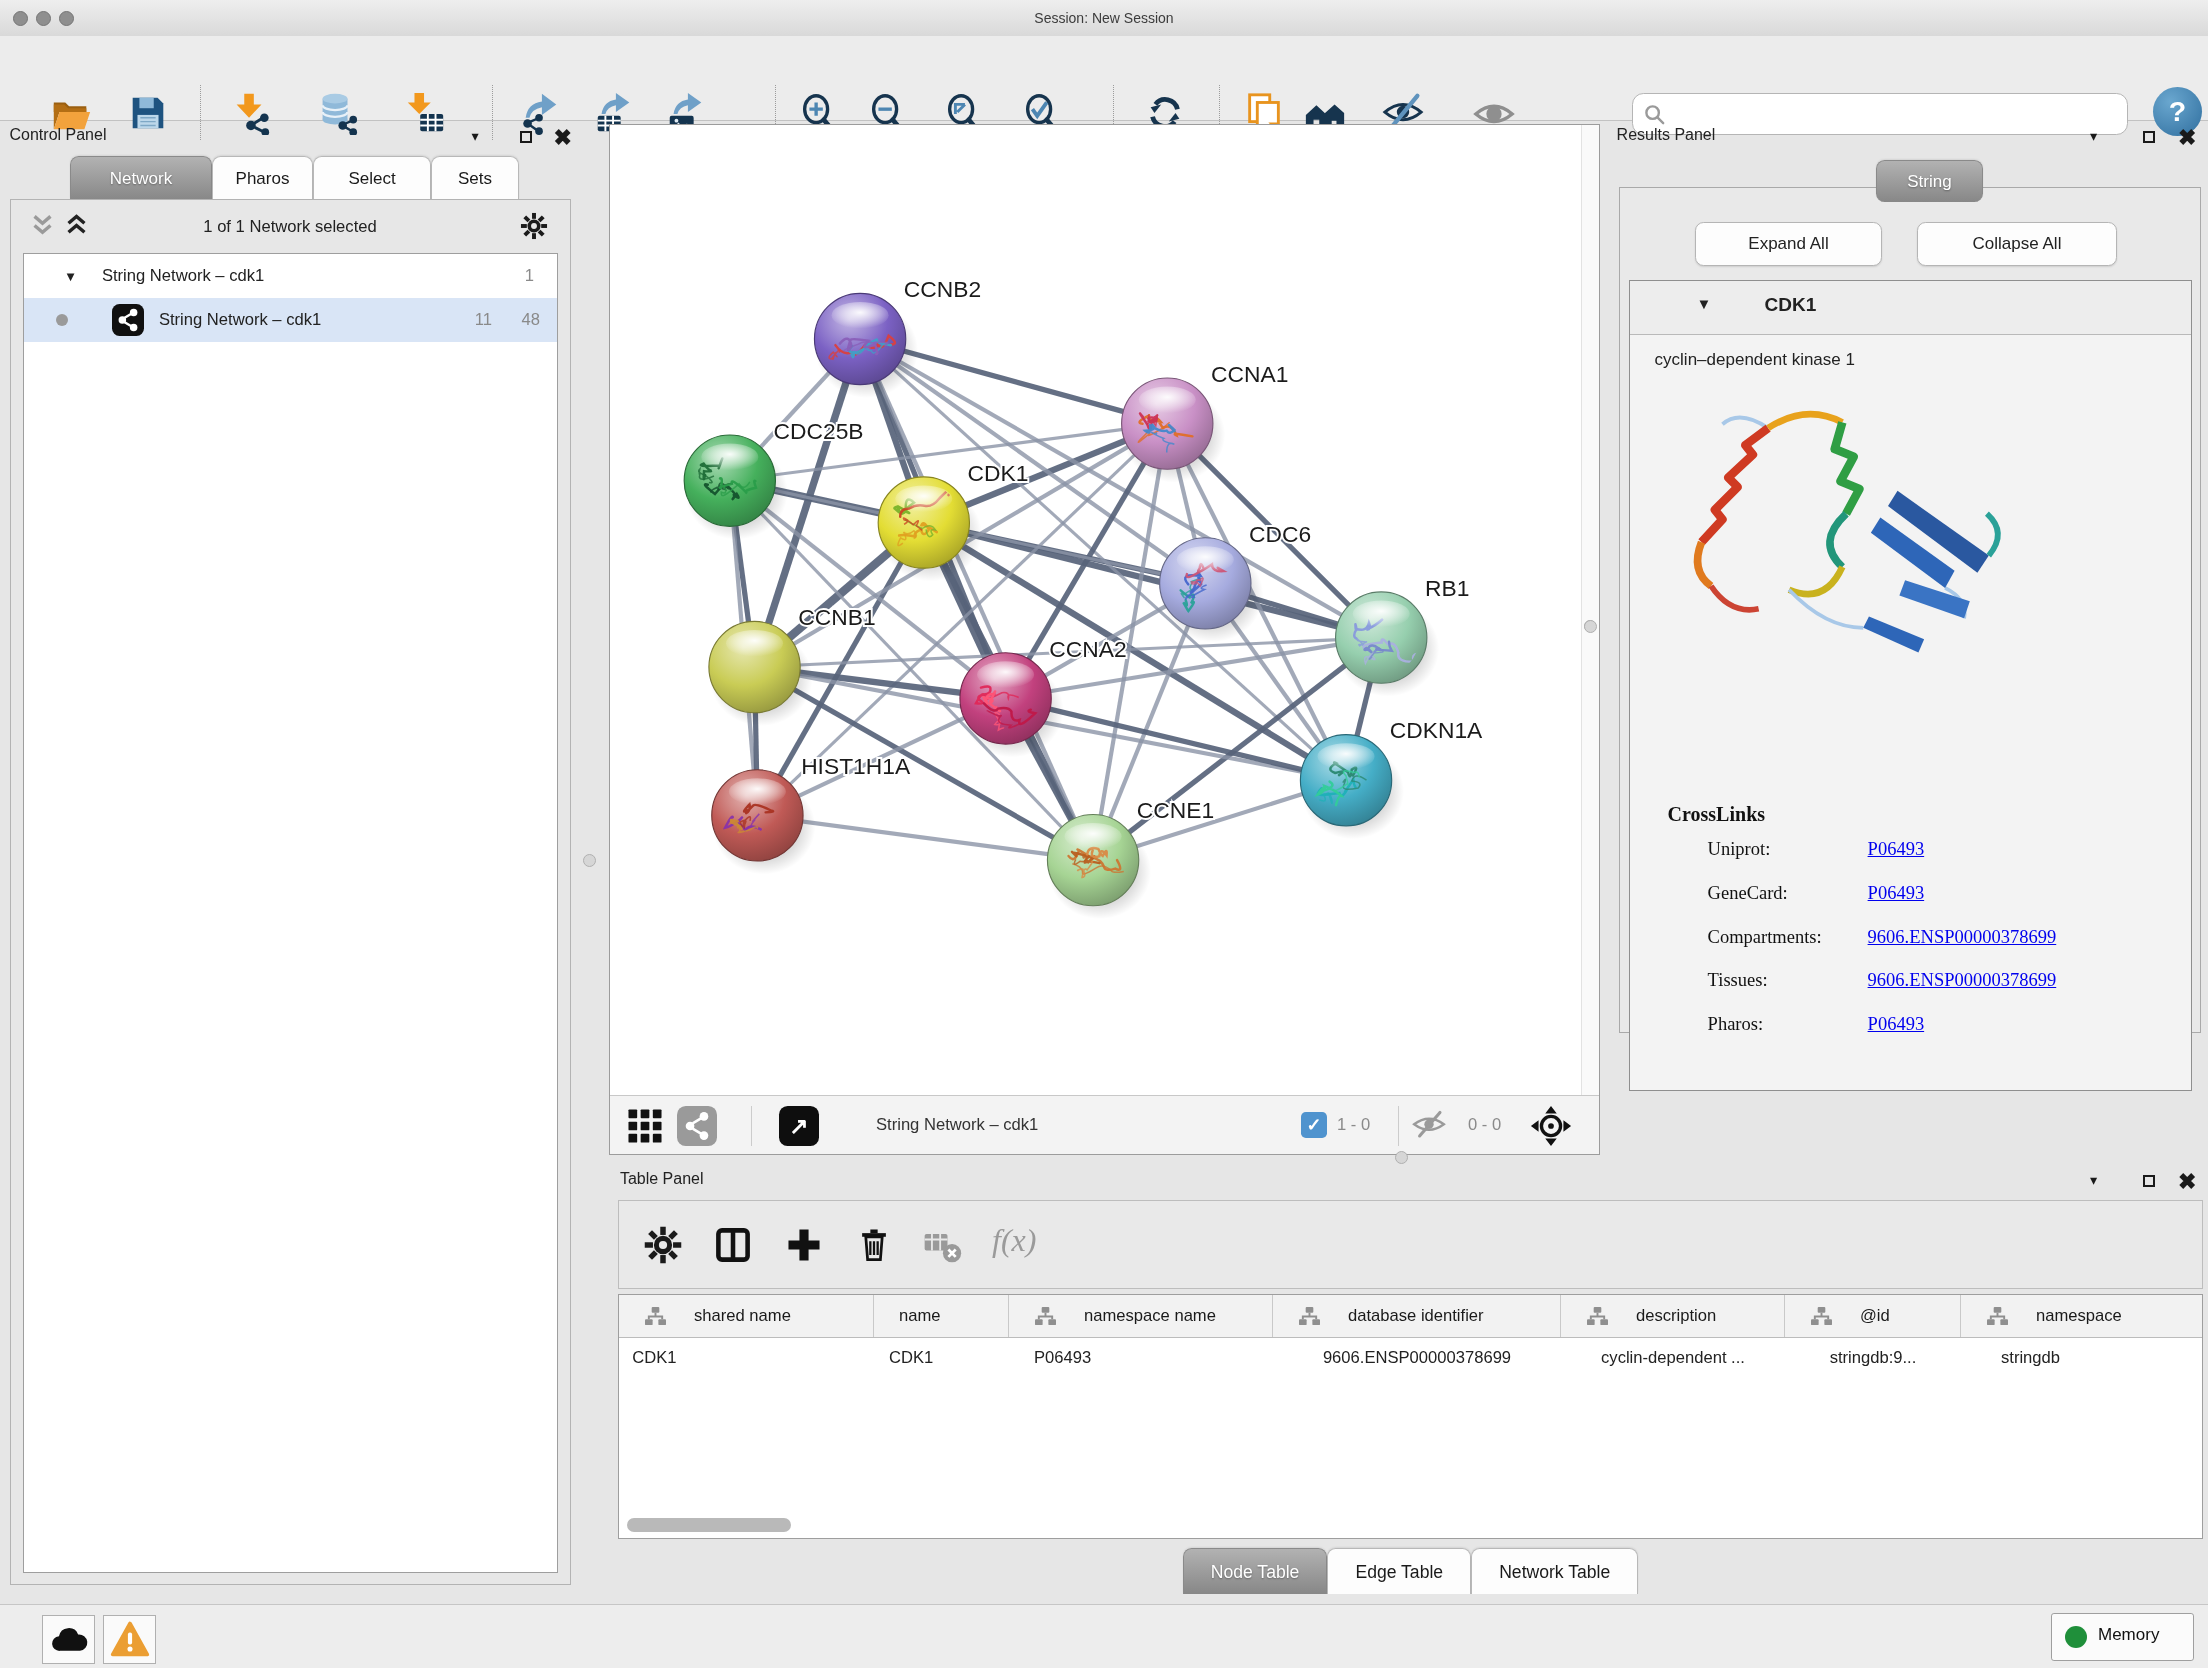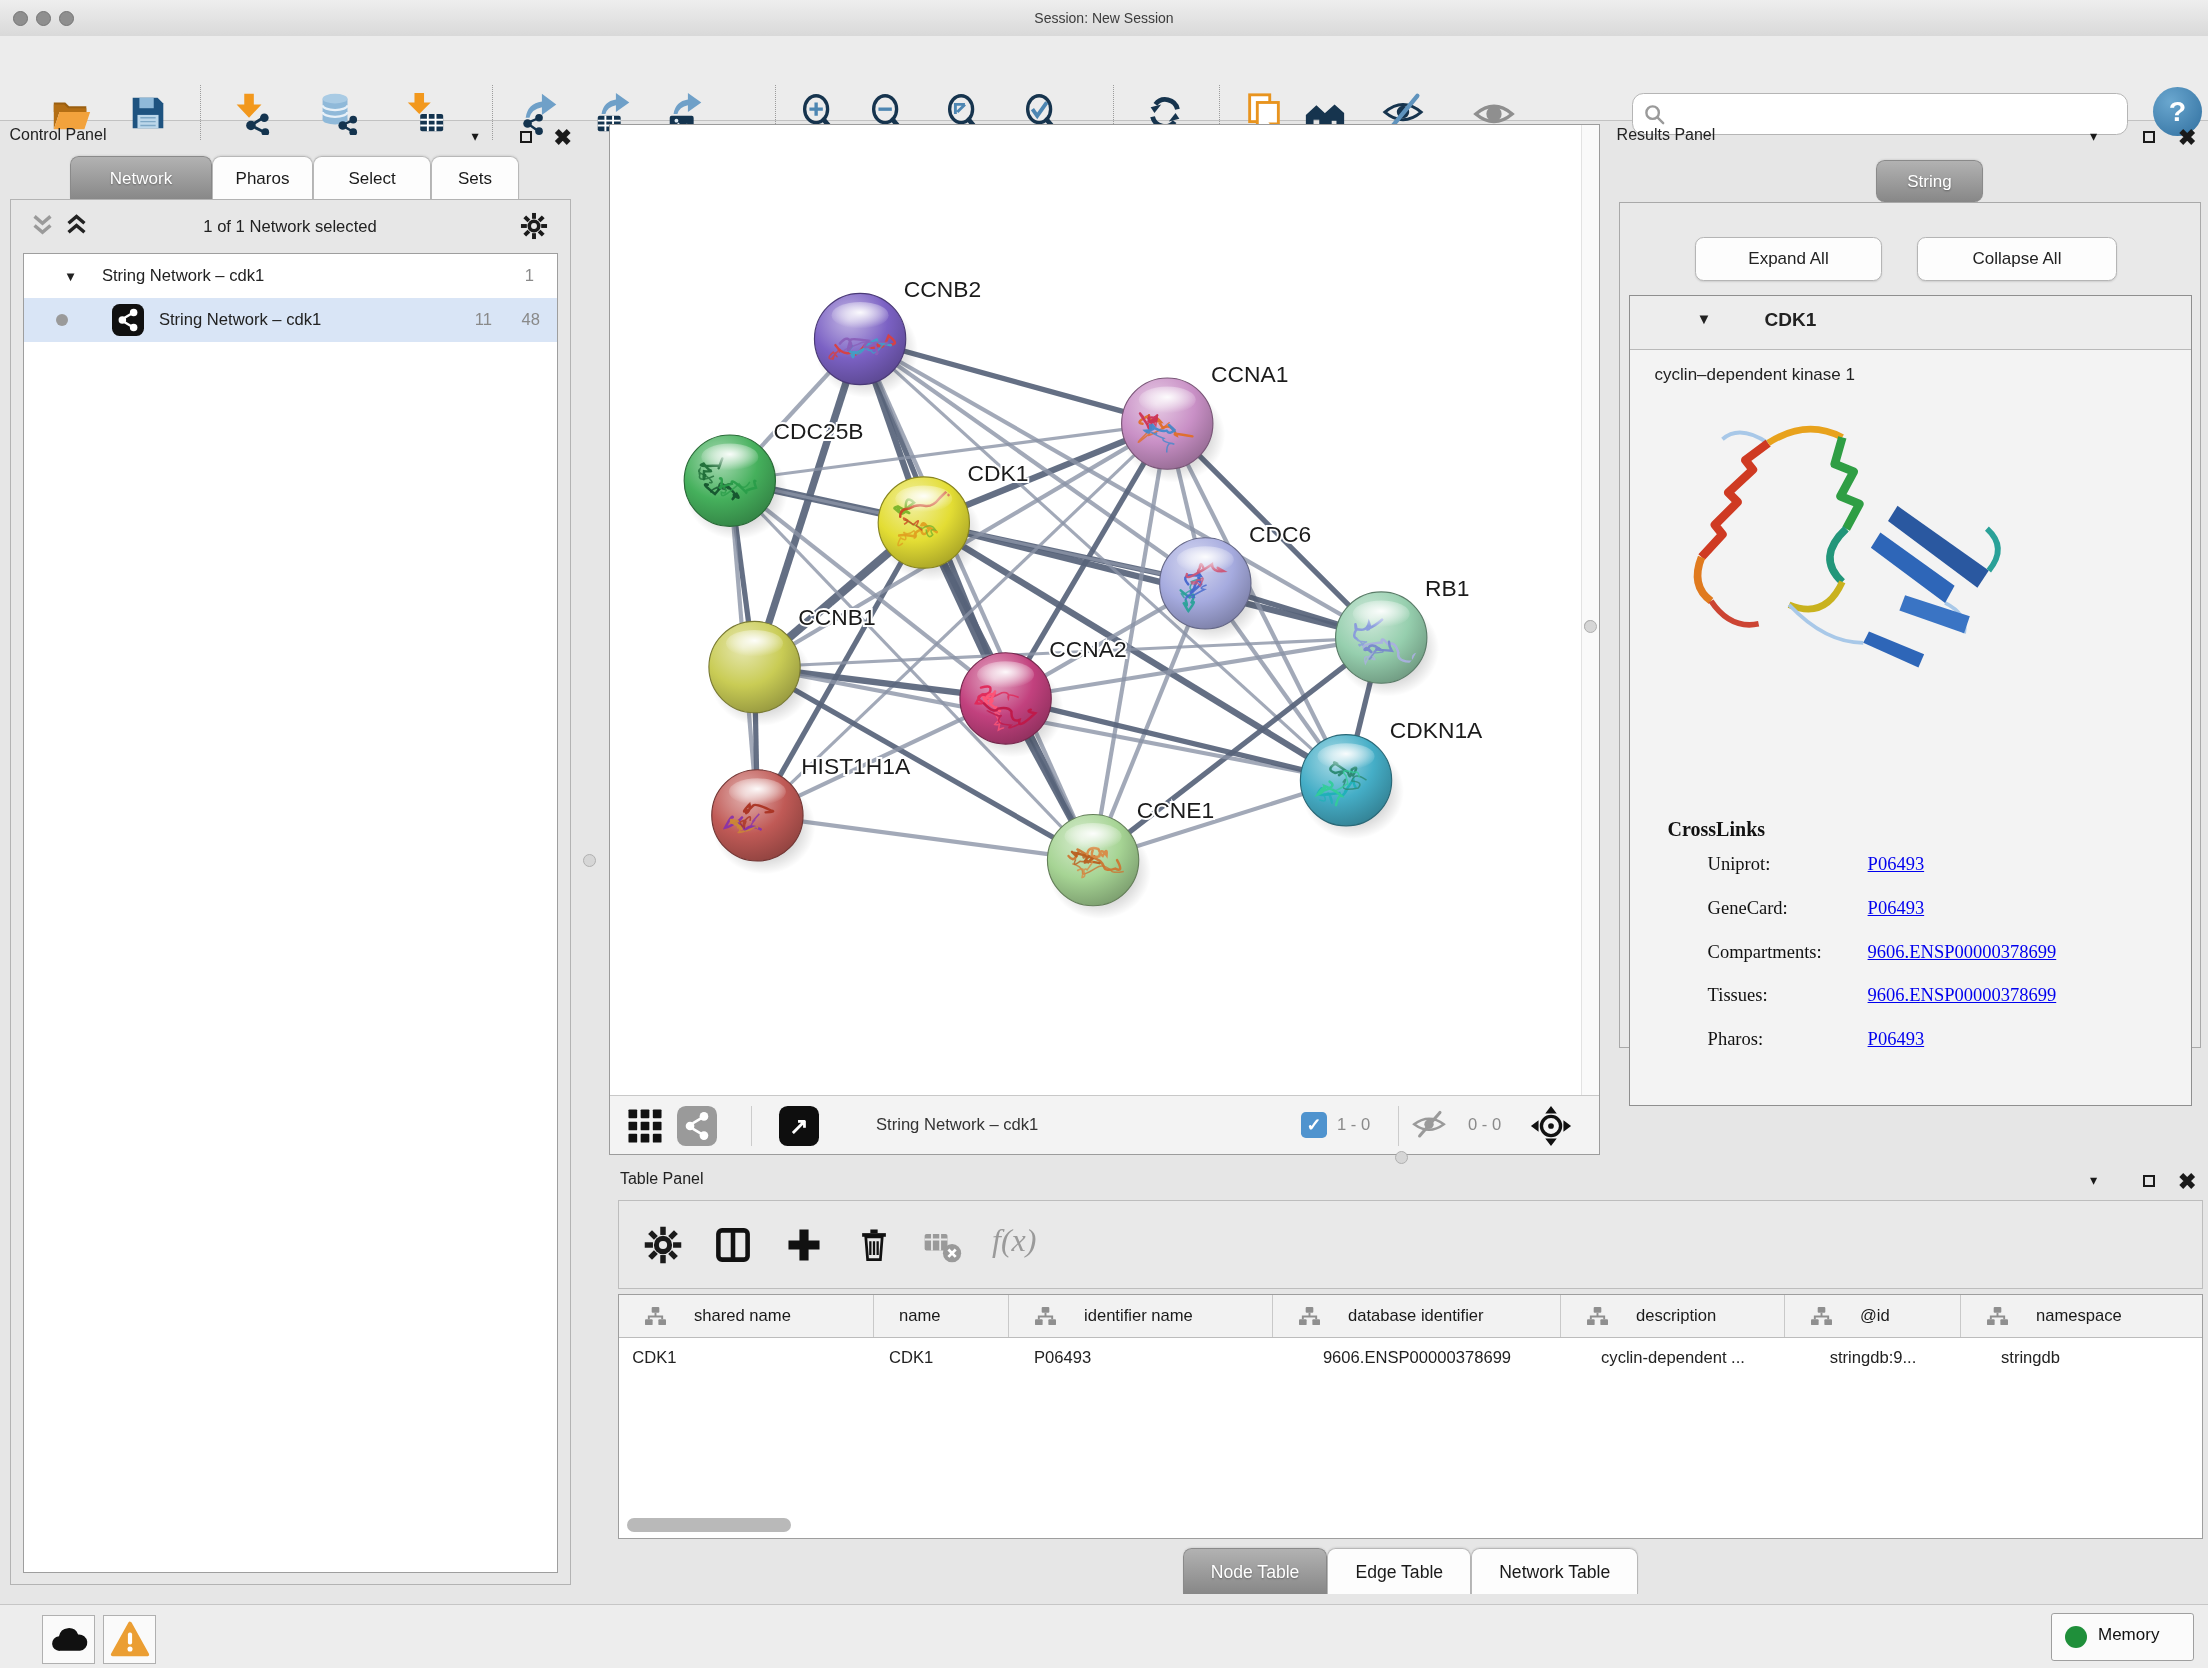--- a/index.html
+++ b/index.html
@@ -68,21 +68,21 @@
   .nt-title{position:absolute;left:266px;top:19px;font-size:16.6px;color:#333;}
   .nt-count{position:absolute;top:19px;font-size:16.6px;color:#8a8a8a;}
   .nt-check{position:absolute;left:691px;top:16px;width:26px;height:26px;border-radius:4.8px;
     background:#4f93ce;color:#fff;font-size:18px;font-weight:bold;text-align:center;line-height:26px;}
   .nt-ext{position:absolute;left:169px;top:9.5px;width:40px;height:40px;border-radius:8.6px;
     background:#0e0e0e;color:#fff;font-size:23px;font-weight:bold;text-align:center;line-height:40px;}
 
   
   .rp-header{position:absolute;left:1609px;top:126px;width:592px;height:27px;}
   .rp-tab{position:absolute;left:1853px;top:160px;width:107px;z-index:2;margin-left:23px;}
-  .rp-content{position:absolute;left:1619px;top:202px;width:582px;height:846px;background:#e9e9e9;
+  .rp-content{position:absolute;left:1619px;top:187px;width:582px;height:846px;background:#e9e9e9;
     border:1px solid #a9a9a9;box-sizing:border-box;}
   .rp-btn{position:absolute;top:34px;height:44px;background:#fdfdfd;border:1px solid #b5b5b5;
     border-radius:8.6px;font-size:17px;text-align:center;line-height:42px;box-sizing:border-box;
     box-shadow:0 1px 1.9px rgba(0,0,0,0.12);}
   .rp-section{position:absolute;left:8.6px;top:92px;width:563px;height:811px;background:#ededed;
     border:1.4px solid #8f8f8f;box-sizing:border-box;}
   .rp-sec-header{position:absolute;left:0;top:0;width:100%;height:53px;}
   .rp-gene{position:absolute;left:135px;top:13.3px;font-size:19px;font-weight:bold;}
   .rp-caret{position:absolute;left:67px;top:14.3px;font-size:15px;}
   .rp-sec-body{position:absolute;left:0;top:53px;width:100%;height:756px;background:#f3f3f3;
@@ -858,21 +858,21 @@
       </div>
       <div class="tp-hcell" style="width: 264px;">
         <svg width="23" height="21" viewBox="0 0 24 22">
           <g fill="#8f8f8f">
             <rect x="8" y="1" width="8" height="6" rx="1"></rect>
             <rect x="1" y="14" width="8" height="6" rx="1"></rect>
             <rect x="15" y="14" width="8" height="6" rx="1"></rect>
           </g>
           <path d="M12 7 v4 M5 14 v-3 h14 v3" stroke="#8f8f8f" stroke-width="2" fill="none"></path>
         </svg>
-        <span>identifier name</span>
+        <span>namespace name</span>
       </div>
       <div class="tp-hcell" style="width: 288px;">
         <svg width="23" height="21" viewBox="0 0 24 22">
           <g fill="#8f8f8f">
             <rect x="8" y="1" width="8" height="6" rx="1"></rect>
             <rect x="1" y="14" width="8" height="6" rx="1"></rect>
             <rect x="15" y="14" width="8" height="6" rx="1"></rect>
           </g>
           <path d="M12 7 v4 M5 14 v-3 h14 v3" stroke="#8f8f8f" stroke-width="2" fill="none"></path>
         </svg>

